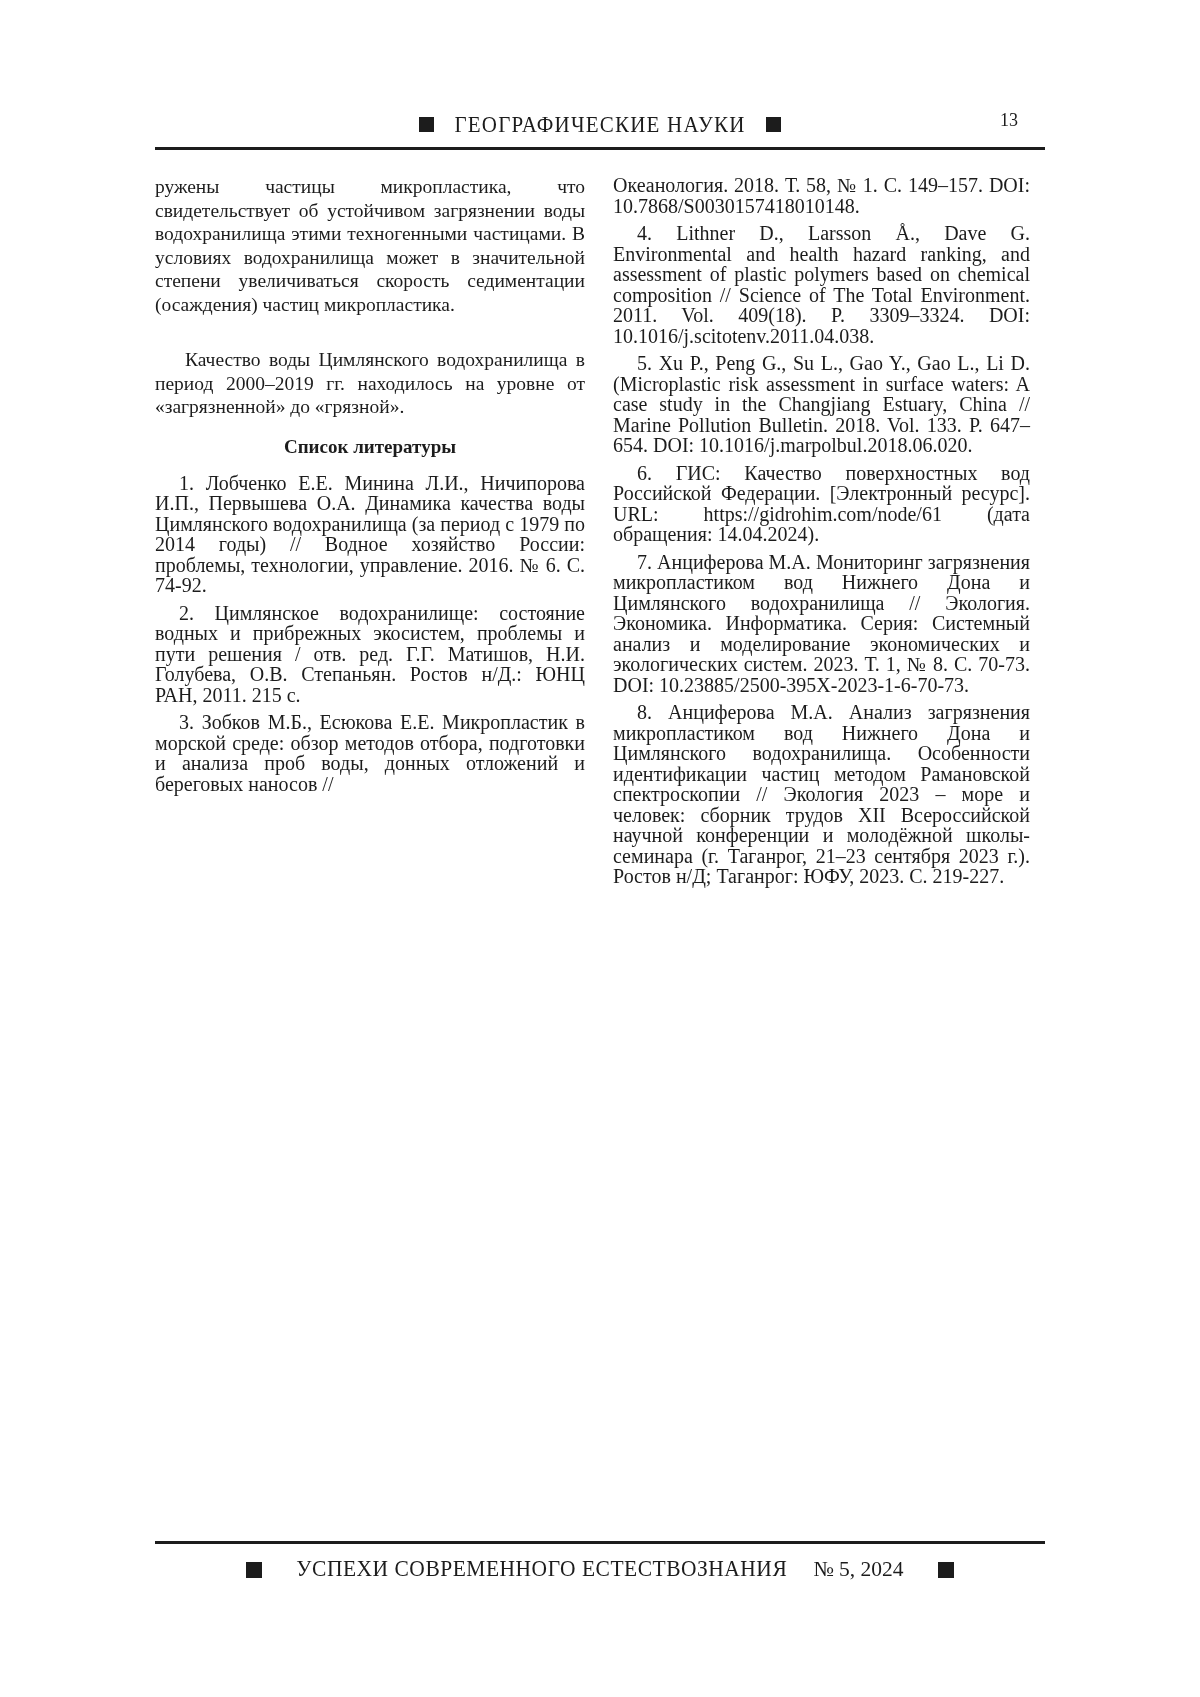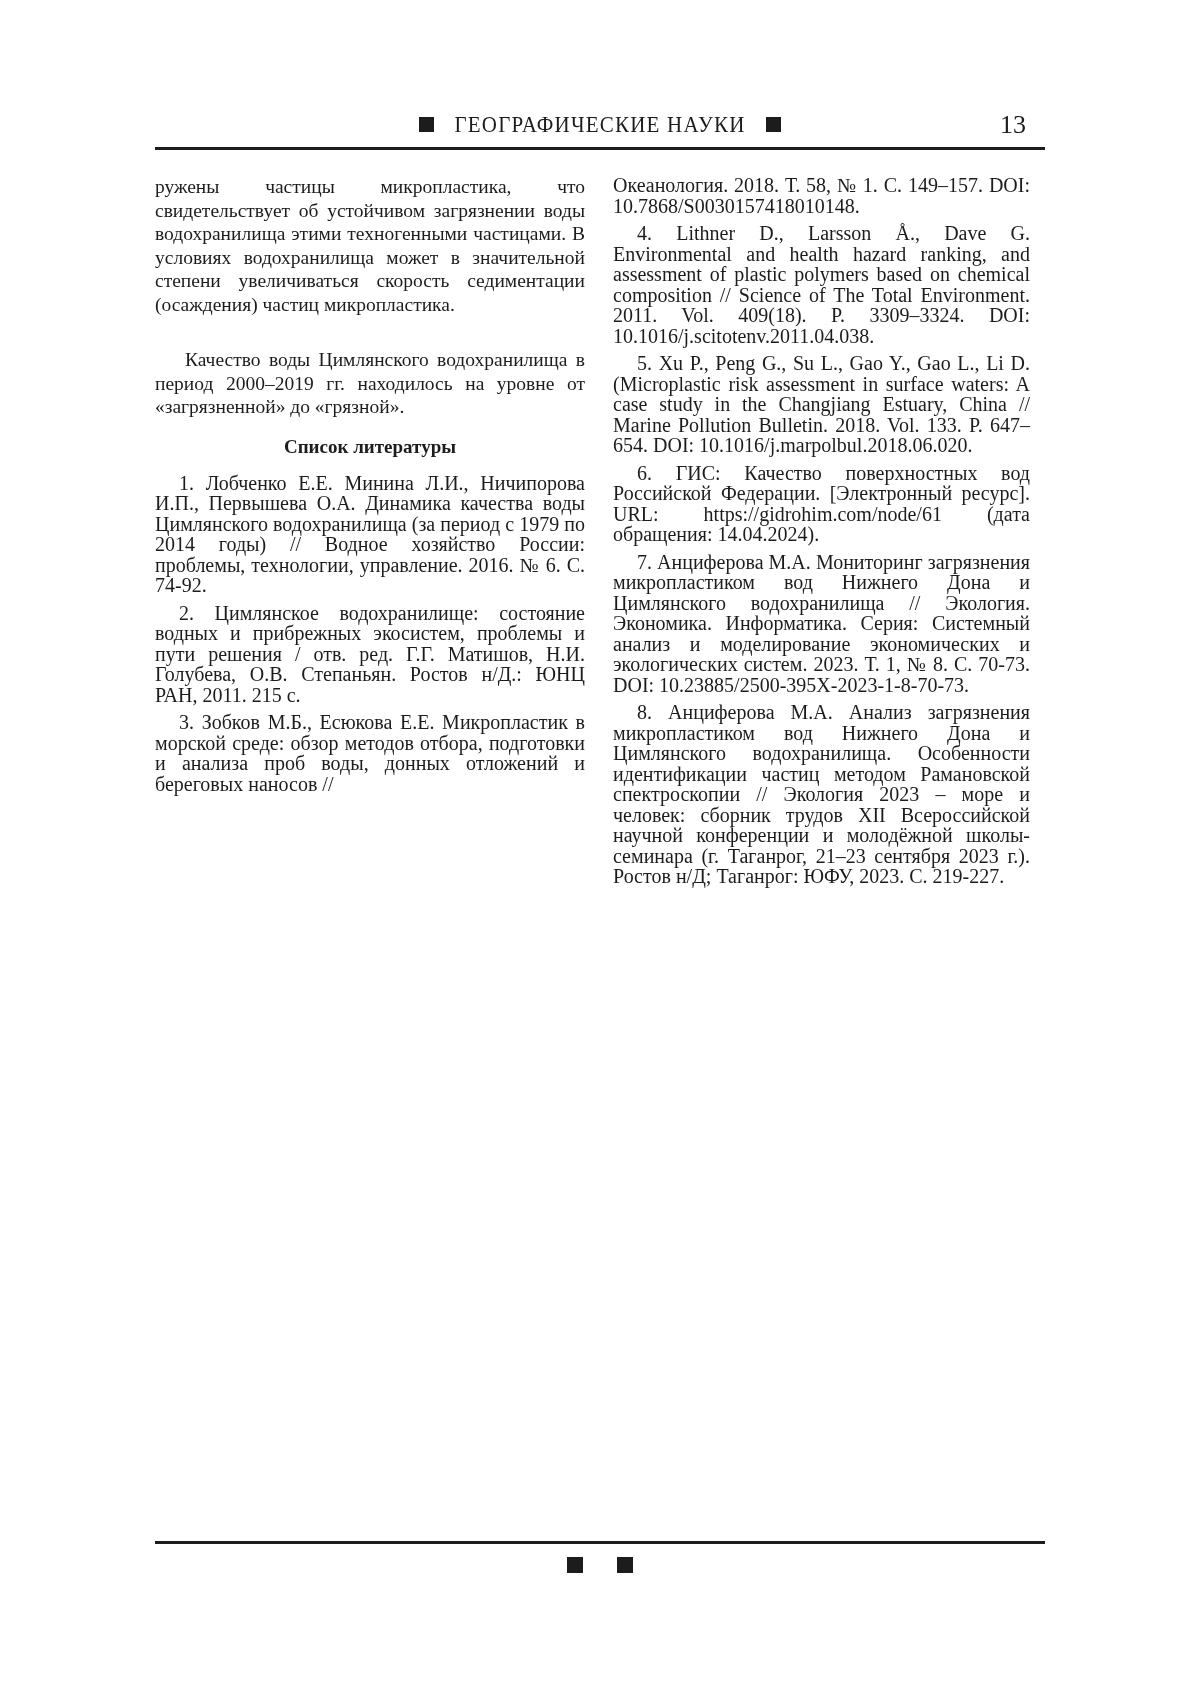--- a/index.html
+++ b/index.html
@@ -34,21 +34,21 @@
   .header-title {
     font-size: 21px;
     letter-spacing: 1.2px;
     white-space: nowrap;
     transform: scaleY(1.08);
   }
   .page-number {
     position: absolute;
     left: 1000px;
     top: 110px;
-    font-size: 26px;
+    font-size: 18px;
     text-align: right;
   }
   .header-rule {
     position: absolute;
     left: 155px;
     top: 147px;
     width: 890px;
     height: 3px;
     background: #1c1c1c;
   }
@@ -151,27 +151,31 @@
       <p class="ref first">1. Лобченко Е.Е. Минина Л.И., Ничипорова И.П., Первышева О.А. Динамика качества воды Цимлянского водохранилища (за период с 1979 по 2014 годы) // Водное хозяйство России: проблемы, технологии, управление. 2016. № 6. С. 74-92.</p>
       <p class="ref">2. Цимлянское водохранилище: состояние водных и прибрежных экосистем, проблемы и пути решения / отв. ред. Г.Г. Матишов, Н.И. Голубева, О.В. Степаньян. Ростов н/Д.: ЮНЦ РАН, 2011. 215 с.</p>
       <p class="ref">3. Зобков М.Б., Есюкова Е.Е. Микропластик в морской среде: обзор методов отбора, подготовки и анализа проб воды, донных отложений и береговых наносов //</p>
     </div>
 
     <div class="col-right">
       <p class="ref first no-indent">Океанология. 2018. Т. 58, № 1. С. 149–157. DOI: 10.7868/S0030157418010148.</p>
       <p class="ref">4. Lithner D., Larsson Å., Dave G. Environmental and health hazard ranking, and assessment of plastic polymers based on chemical composition // Science of The Total Environment. 2011. Vol. 409(18). P. 3309–3324. DOI: 10.1016/j.scitotenv.2011.04.038.</p>
       <p class="ref">5. Xu P., Peng G., Su L., Gao Y., Gao L., Li D. (Microplastic risk assessment in surface waters: A case study in the Changjiang Estuary, China // Marine Pollution Bulletin. 2018. Vol. 133. P. 647–654. DOI: 10.1016/j.marpolbul.2018.06.020.</p>
       <p class="ref">6. ГИС: Качество поверхностных вод Российской Федерации. [Электронный ресурс]. URL: https://gidrohim.com/node/61 (дата обращения: 14.04.2024).</p>
-      <p class="ref">7. Анциферова М.А. Мониторинг загрязнения микропластиком вод Нижнего Дона и Цимлянского водохранилища // Экология. Экономика. Информатика. Серия: Системный анализ и моделирование экономических и экологических систем. 2023. Т. 1, № 8. С. 70-73. DOI: 10.23885/2500-395X-2023-1-8-70-73.</p>
+      <p class="ref">7. Анциферова М.А. Мониторинг загрязнения микропластиком вод Нижнего Дона и Цимлянского водохранилища // Экология. Экономика. Информатика. Серия: Системный анализ и моделирование экономических и экологических систем. 2023. Т. 1, № 8. С. 70-73. DOI: 10.23885/2500-395X-2023-1-6-70-73.</p>
       <p class="ref">8. Анциферова М.А. Анализ загрязнения микропластиком вод Нижнего Дона и Цимлянского водохранилища. Особенности идентификации частиц методом Рамановской спектроскопии // Экология 2023 – море и человек: сборник трудов XII Всероссийской научной конференции и молодёжной школы-семинара (г. Таганрог, 21–23 сентября 2023 г.). Ростов н/Д; Таганрог: ЮФУ, 2023. С. 219-227.</p>
     </div>
 
   </div>
 
   <div class="footer">
     <div class="footer-rule"></div>
     <div class="footer-row">
       <div class="footer-sq"></div>
+      <div class="footer-text">
+        <span class="footer-title">УСПЕХИ СОВРЕМЕННОГО ЕСТЕСТВОЗНАНИЯ</span>
+        <span class="footer-issue">№ 5, 2024</span>
+      </div>
       <div class="footer-sq"></div>
     </div>
   </div>
 
 </div>
 
 </body></html>

